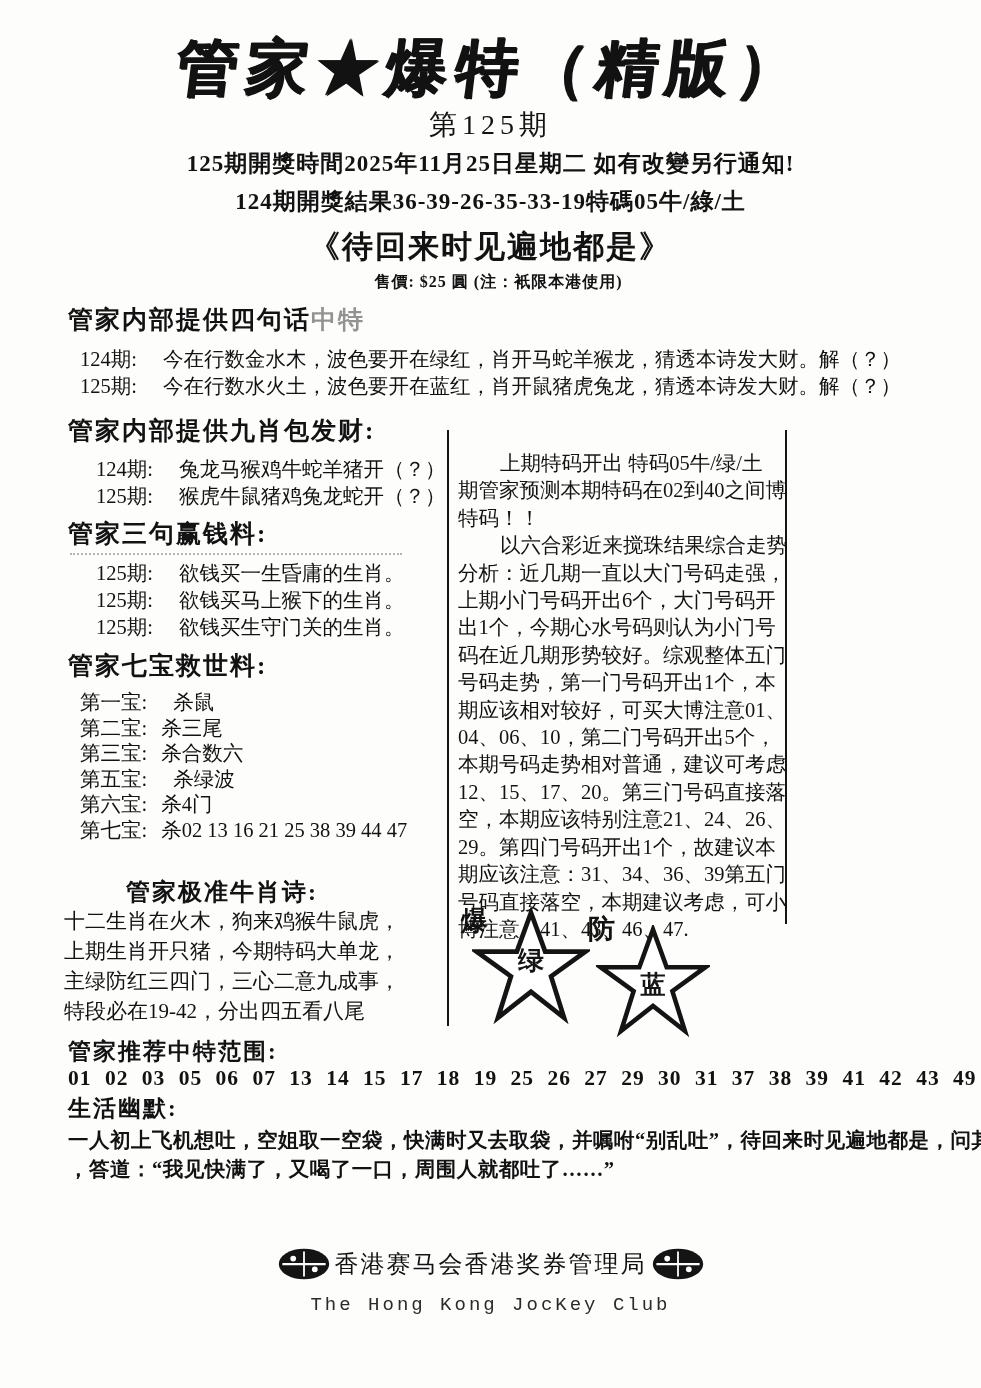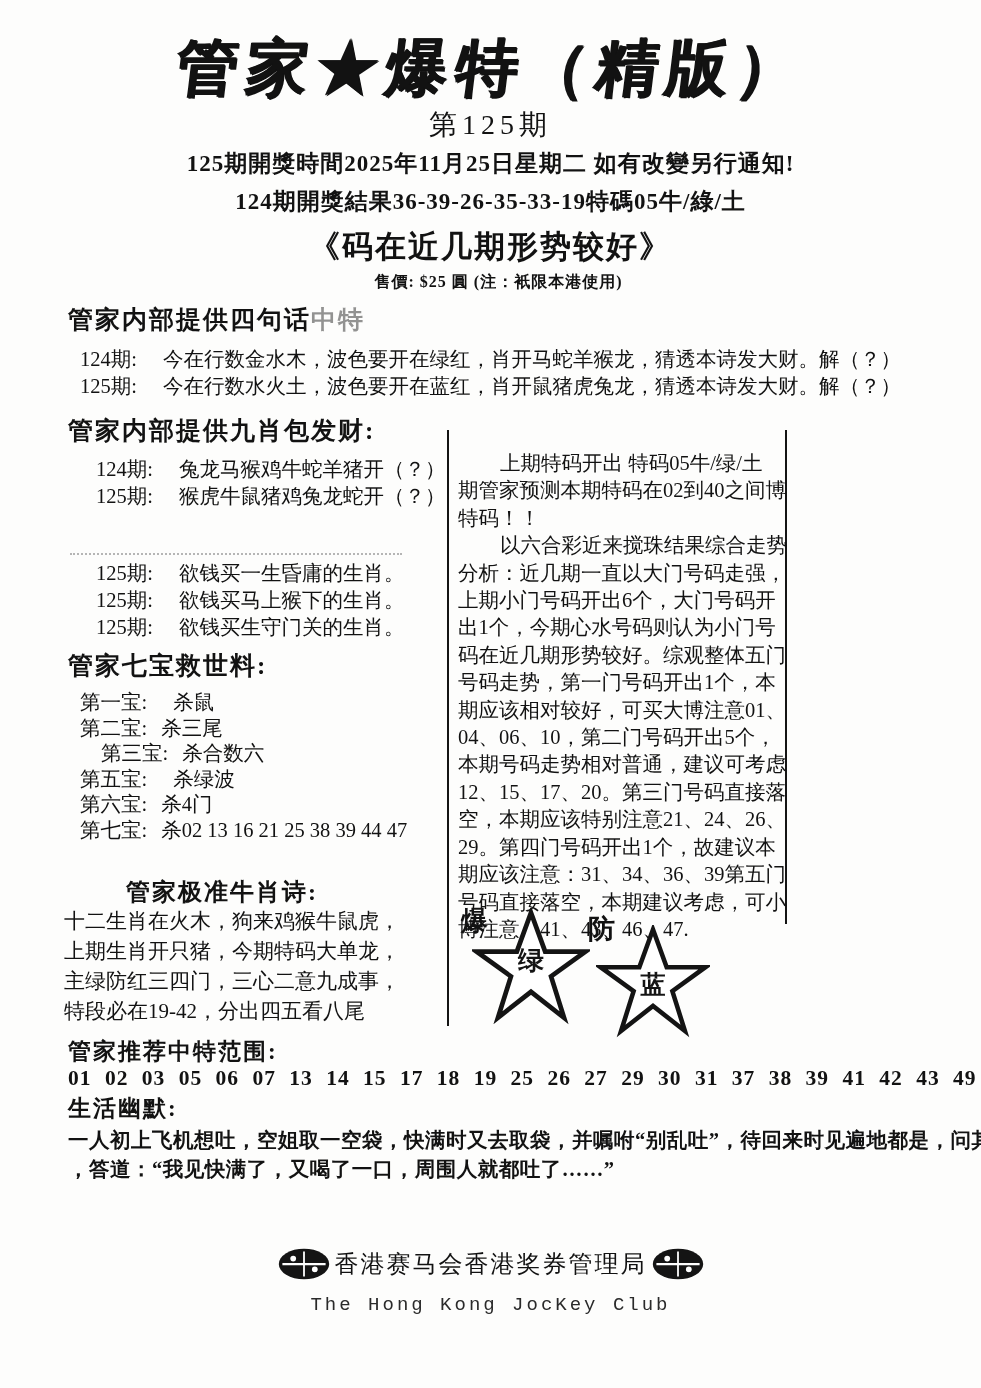--- a/index.html
+++ b/index.html
@@ -59,47 +59,48 @@
 </style>
 </head>
 <body>
 
 <div class="page">
 
   <div class="abs center masthead">管家★爆特（精版）</div>
   <div class="abs center issue">第125期</div>
   <div class="abs center info-line1">125期開獎時間2025年11月25日星期二 如有改變另行通知!</div>
   <div class="abs center info-line2">124期開獎結果36-39-26-35-33-19特碼05牛/綠/土</div>
-  <div class="abs center provider">《码在近几期形势较好》</div>
+  <div class="abs center provider">《待回来时见遍地都是》</div>
   <div class="abs center price">售價: $25 圓 (注：衹限本港使用)</div>
 
   <div class="abs h-sec" style="left:68px;top:303px;"><span>管家内部提供四句话</span><span class="faded">中特</span></div>
   <div class="abs" style="left:80px;top:346px;">
     <div class="row"><span class="lbl">124期:</span><span>今在行数金水木，波色要开在绿红，肖开马蛇羊猴龙，猜透本诗发大财。解（？）</span></div>
     <div class="row"><span class="lbl">125期:</span><span>今在行数水火土，波色要开在蓝红，肖开鼠猪虎兔龙，猜透本诗发大财。解（？）</span></div>
   </div>
 
   <div class="abs h-sec" style="left:68px;top:414px;">管家内部提供九肖包发财:</div>
   <div class="abs" style="left:96px;top:456px;">
     <div class="row"><span class="lbl">124期:</span><span>兔龙马猴鸡牛蛇羊猪开（？）</span></div>
     <div class="row"><span class="lbl">125期:</span><span>猴虎牛鼠猪鸡兔龙蛇开（？）</span></div>
   </div>
 
+  <div class="abs h-sec" style="left:68px;top:517px;">管家三句赢钱料:</div>
   <div class="abs dotline" style="left:70px;top:553px;"></div>
   <div class="abs" style="left:96px;top:560px;">
     <div class="row"><span class="lbl">125期:</span><span>欲钱买一生昏庸的生肖。</span></div>
     <div class="row"><span class="lbl">125期:</span><span>欲钱买马上猴下的生肖。</span></div>
     <div class="row"><span class="lbl">125期:</span><span>欲钱买生守门关的生肖。</span></div>
   </div>
 
   <div class="abs h-sec" style="left:68px;top:649px;">管家七宝救世料:</div>
   <div class="abs rows-tight" style="left:80px;top:690px;">
     <div class="row"><span class="lbl" style="">第一宝:</span><span>杀鼠</span></div>
     <div class="row"><span class="lbl" style="margin-right:14px;">第二宝:</span><span>杀三尾</span></div>
-    <div class="row"><span class="lbl" style="margin-right:14px;margin-left:21px;">第三宝:</span><span>杀合数六</span></div>
+    <div class="row"><span class="lbl" style="margin-right:14px;">第三宝:</span><span>杀合数六</span></div>
     <div class="row"><span class="lbl" style="">第五宝:</span><span>杀绿波</span></div>
     <div class="row"><span class="lbl" style="margin-right:14px;">第六宝:</span><span>杀4门</span></div>
     <div class="row"><span class="lbl" style="margin-right:14px;">第七宝:</span><span>杀02 13 16 21 25 38 39 44 47</span></div>
   </div>
 
   <div class="abs h-sec" style="left:82px;top:876px;font-size:24px;margin-left:44px;">管家极准牛肖诗:</div>
   <div class="abs" style="left:64px;top:906px;">
     <div class="poem-line">十二生肖在火木，狗来鸡猴牛鼠虎，</div>
     <div class="poem-line">上期生肖开只猪，今期特码大单龙，</div>
     <div class="poem-line">主绿防红三四门，三心二意九成事，</div>

